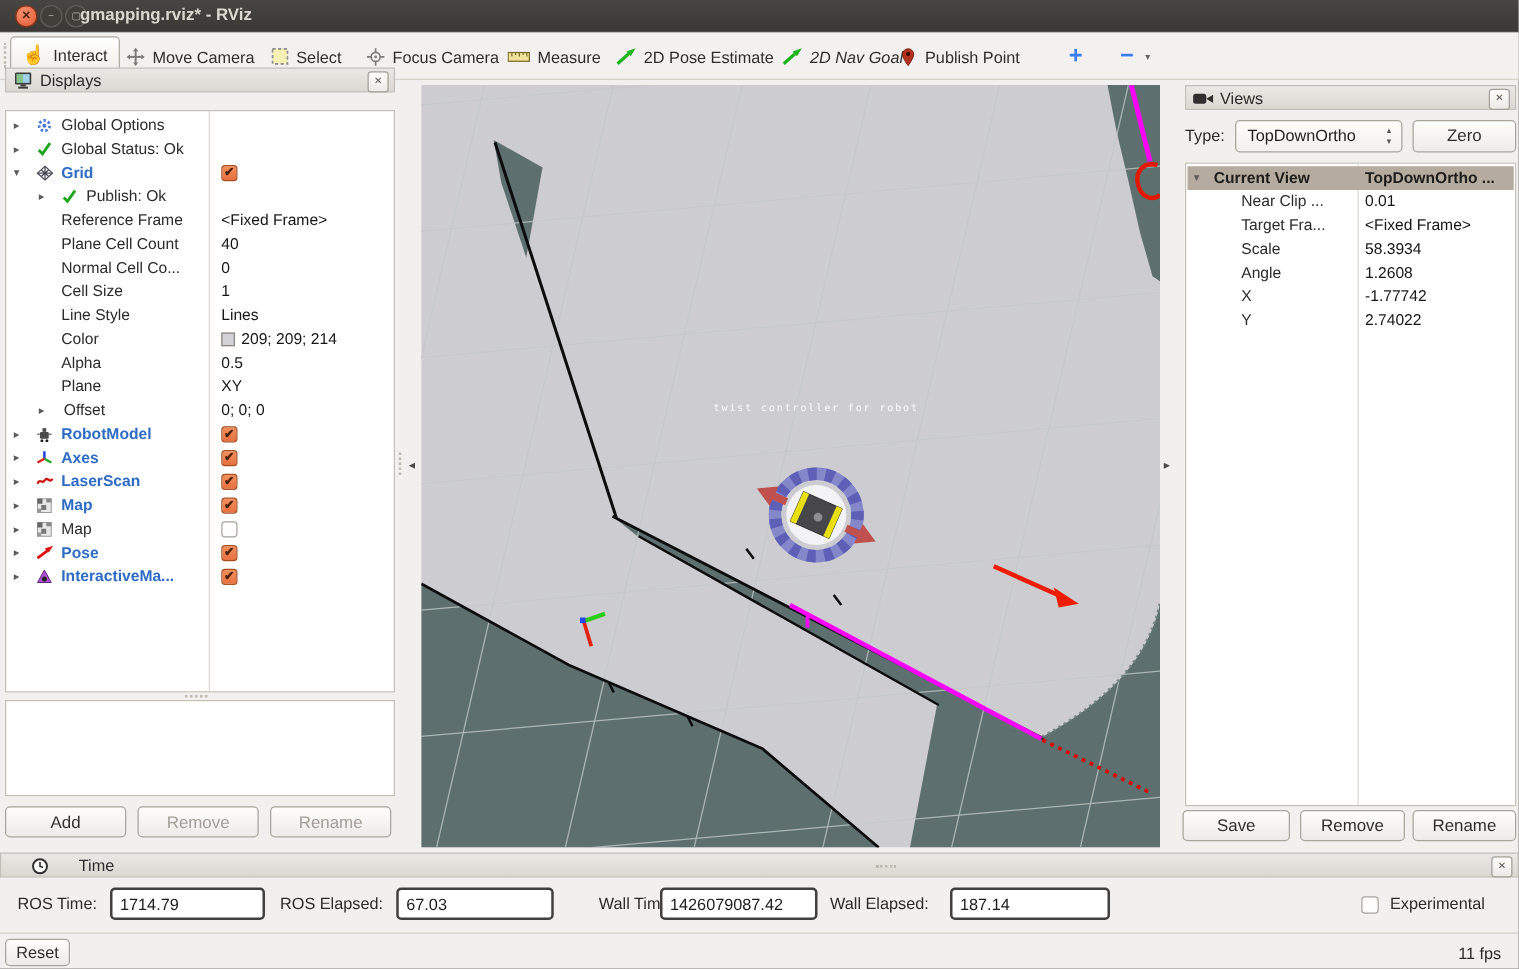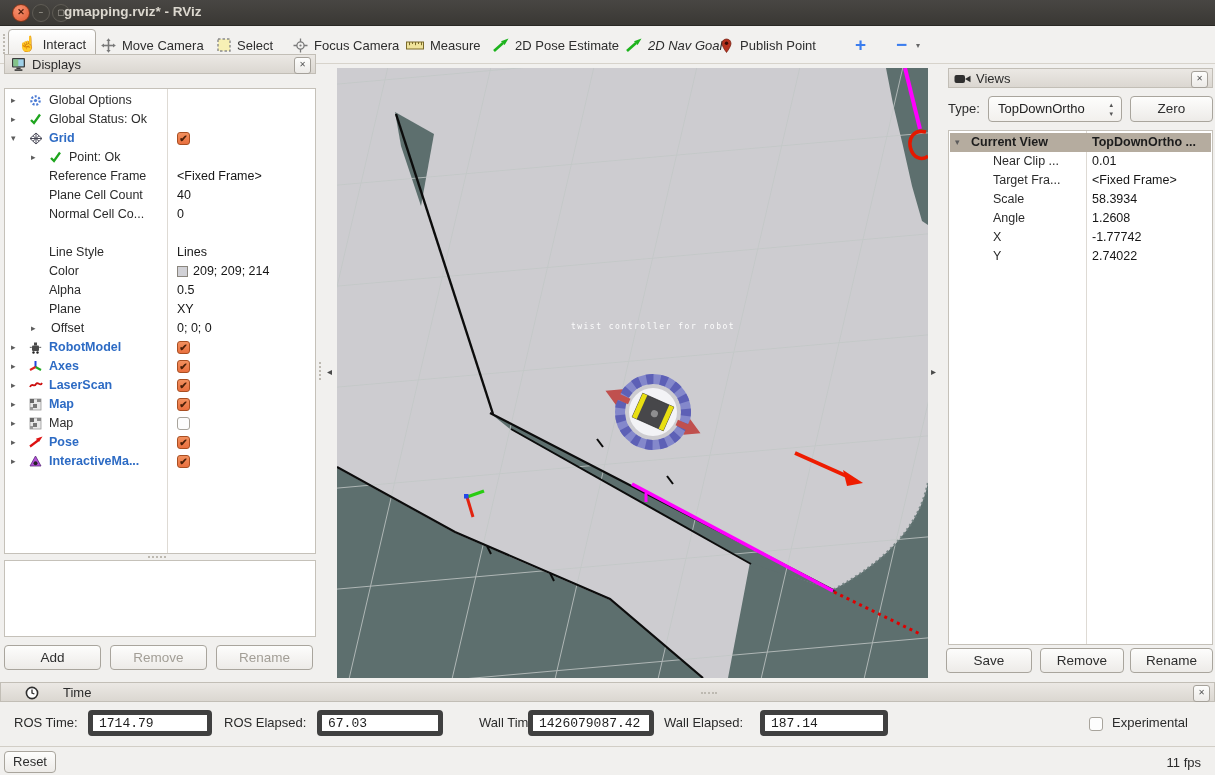--- a/index.html
+++ b/index.html
@@ -51,22 +51,22 @@
   .hlrow .tlab,.hlrow .tval{font-weight:bold;color:#1c1c1c;}
   
   .btn{position:absolute;height:25px;border:1px solid #a9a59d;border-radius:4px;
        background:linear-gradient(#fdfdfc,#edebe8);font-size:13.5px;color:#2e2e2e;
        font-family:"Liberation Sans",sans-serif;text-align:center;line-height:23px;box-sizing:border-box;}
   .btn.disabled{color:#a29e96;}
   .combo{position:absolute;height:26px;border:1px solid #a9a59d;border-radius:4px;
        background:linear-gradient(#fdfdfc,#f2f0ed);font-size:13px;color:#222;line-height:24px;
        padding-left:9px;box-sizing:border-box;}
   .spin{position:absolute;right:8px;top:3px;font-size:7px;color:#555;line-height:9px;text-align:center;}
-  .tinput{position:absolute;height:26px;border:5px solid #404040;border-radius:4px;background:#fff;
-       font-size:13px;color:#1d1d1d;padding:0 6px;box-sizing:border-box;font-family:Liberation Mono, monospace;}
+  .tinput{position:absolute;height:26px;border:2px solid #404040;border-radius:4px;background:#fff;
+       font-size:13px;color:#1d1d1d;padding:0 6px;box-sizing:border-box;font-family:Liberation Sans, sans-serif;}
   .flabel{position:absolute;top:715px;font-size:13px;color:#2b2b2b;}
   .splitarrow{position:absolute;font-size:10px;color:#4a4a4a;}
   .fps{position:absolute;right:14px;top:755px;font-size:13px;color:#2b2b2b;}
 </style>
 </head>
 <body>
 
 <div class="app">
 
   <div class="titlebar">
@@ -211,33 +211,37 @@
         <span class="tlab blue" style="left: 44px;">Grid</span>
         <span class="cbx on" style="left: 172px;">✔</span>
       </div>
       <div class="trow" style="top: 59px; width: 310px;">
         <span class="texp" style="left: 26px;">▸</span>
         <span class="tico" style="left: 44px;">
           <svg width="13" height="13" viewBox="0 0 13 13">
             <path d="M2 7 L5 10 L11 1.5" stroke="#1ea51e" stroke-width="2.3" fill="none"></path>
           </svg>
         </span>
-        <span class="tlab" style="left: 64px;">Point: Ok</span>
+        <span class="tlab" style="left: 64px;">Publish: Ok</span>
       </div>
       <div class="trow" style="top: 78px; width: 310px;">
         <span class="tlab" style="left: 44px;">Reference Frame</span>
         <span class="tval" style="left: 172px;">&lt;Fixed Frame&gt;</span>
       </div>
       <div class="trow" style="top: 97px; width: 310px;">
         <span class="tlab" style="left: 44px;">Plane Cell Count</span>
         <span class="tval" style="left: 172px;">40</span>
       </div>
       <div class="trow" style="top: 116px; width: 310px;">
         <span class="tlab" style="left: 44px;">Normal Cell Co...</span>
         <span class="tval" style="left: 172px;">0</span>
+      </div>
+      <div class="trow" style="top: 135px; width: 310px;">
+        <span class="tlab" style="left: 44px;">Cell Size</span>
+        <span class="tval" style="left: 172px;">1</span>
       </div>
       <div class="trow" style="top: 154px; width: 310px;">
         <span class="tlab" style="left: 44px;">Line Style</span>
         <span class="tval" style="left: 172px;">Lines</span>
       </div>
       <div class="trow" style="top: 173px; width: 250px;">
         <span class="tlab" style="left: 44px;">Color</span>
         <span class="swatch" style="left: 172px; background: rgb(209, 209, 214);"></span>
         <span class="tval" style="left: 188px;">209; 209; 214</span>
       </div>

